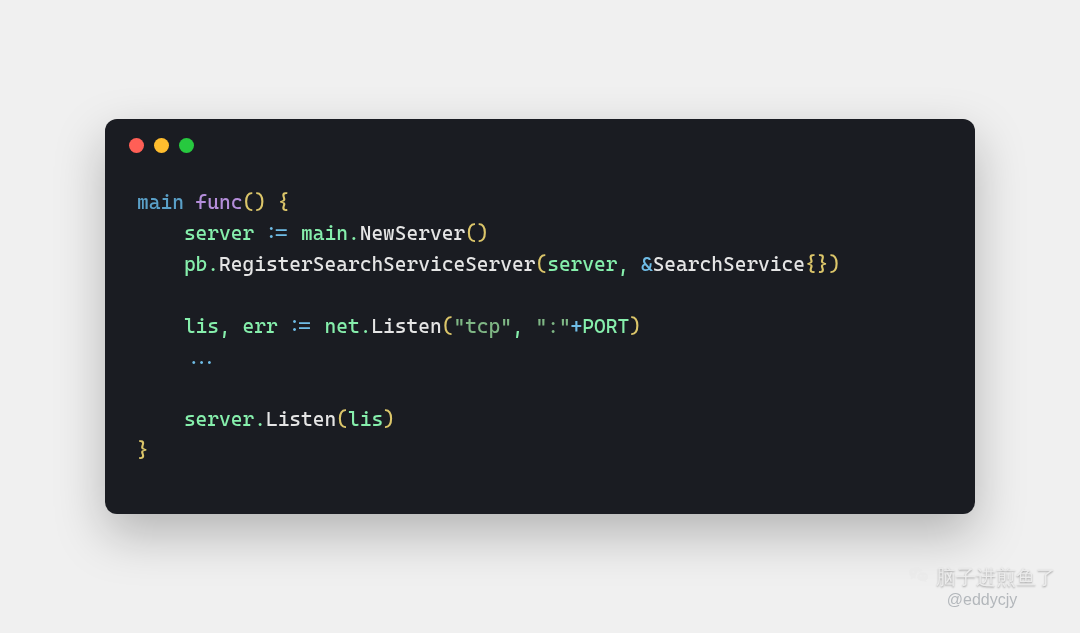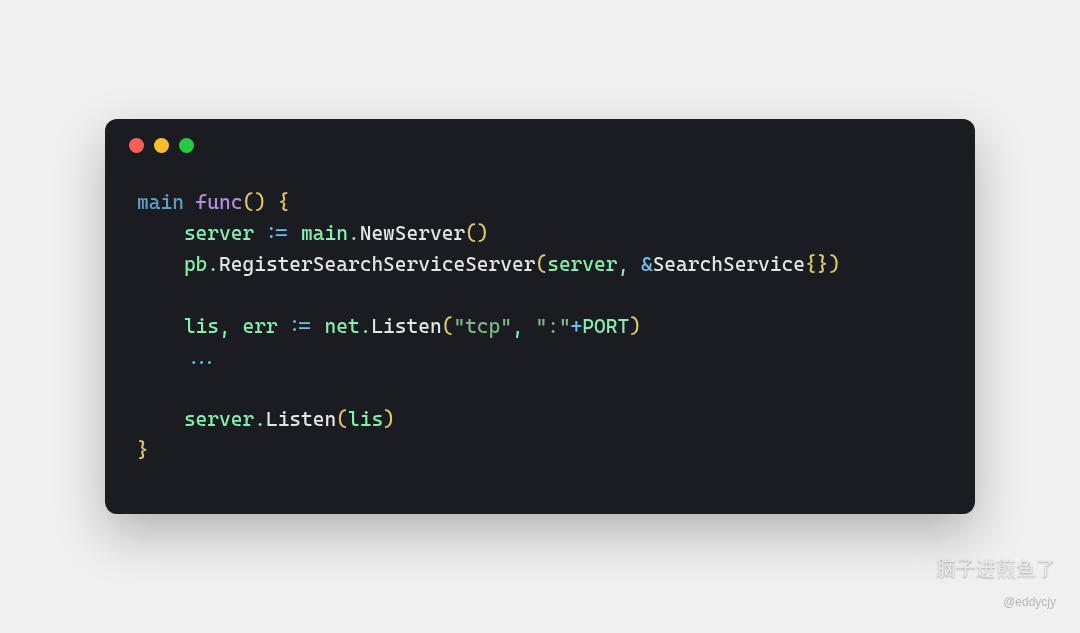--- a/index.html
+++ b/index.html
@@ -53,40 +53,40 @@
     .tk-paren { color: #dcc66a; }
     .tk-brace { color: #dcc66a; }
     .tk-type { color: #e5e5e5; margin-top: 34px; }
     .tk-string { color: #7fb785; }
     .watermark {
       position: absolute;
       right: 24px;
       bottom: 24px;
       display: flex;
       flex-direction: column;
-      align-items: flex-end;
-      gap: 13px;
+      align-items: center;
+      gap: 0;
       opacity: 0.7;
     }
     .watermark-top {
       display: flex;
       align-items: center;
       gap: 6px;
       color: #eaeaea;
       text-shadow: 0 1px 2px rgba(0,0,0,0.5);
       font-family: -apple-system, BlinkMacSystemFont, 'Segoe UI', 'PingFang SC', 'Microsoft YaHei', sans-serif;
       font-size: 20px;
     }
     .watermark-icon {
       width: 22px;
       height: 22px;
     }
     .handle {
       color: #9aa0a6;
-      font-size: 12px;
+      font-size: 16px;
       font-family: -apple-system, BlinkMacSystemFont, 'Segoe UI', sans-serif;
     }
   </style>
 </head>
 <body>
 
 <div class="window">
   <div class="titlebar">
     <div class="dot red"></div>
     <div class="dot yellow"></div>

